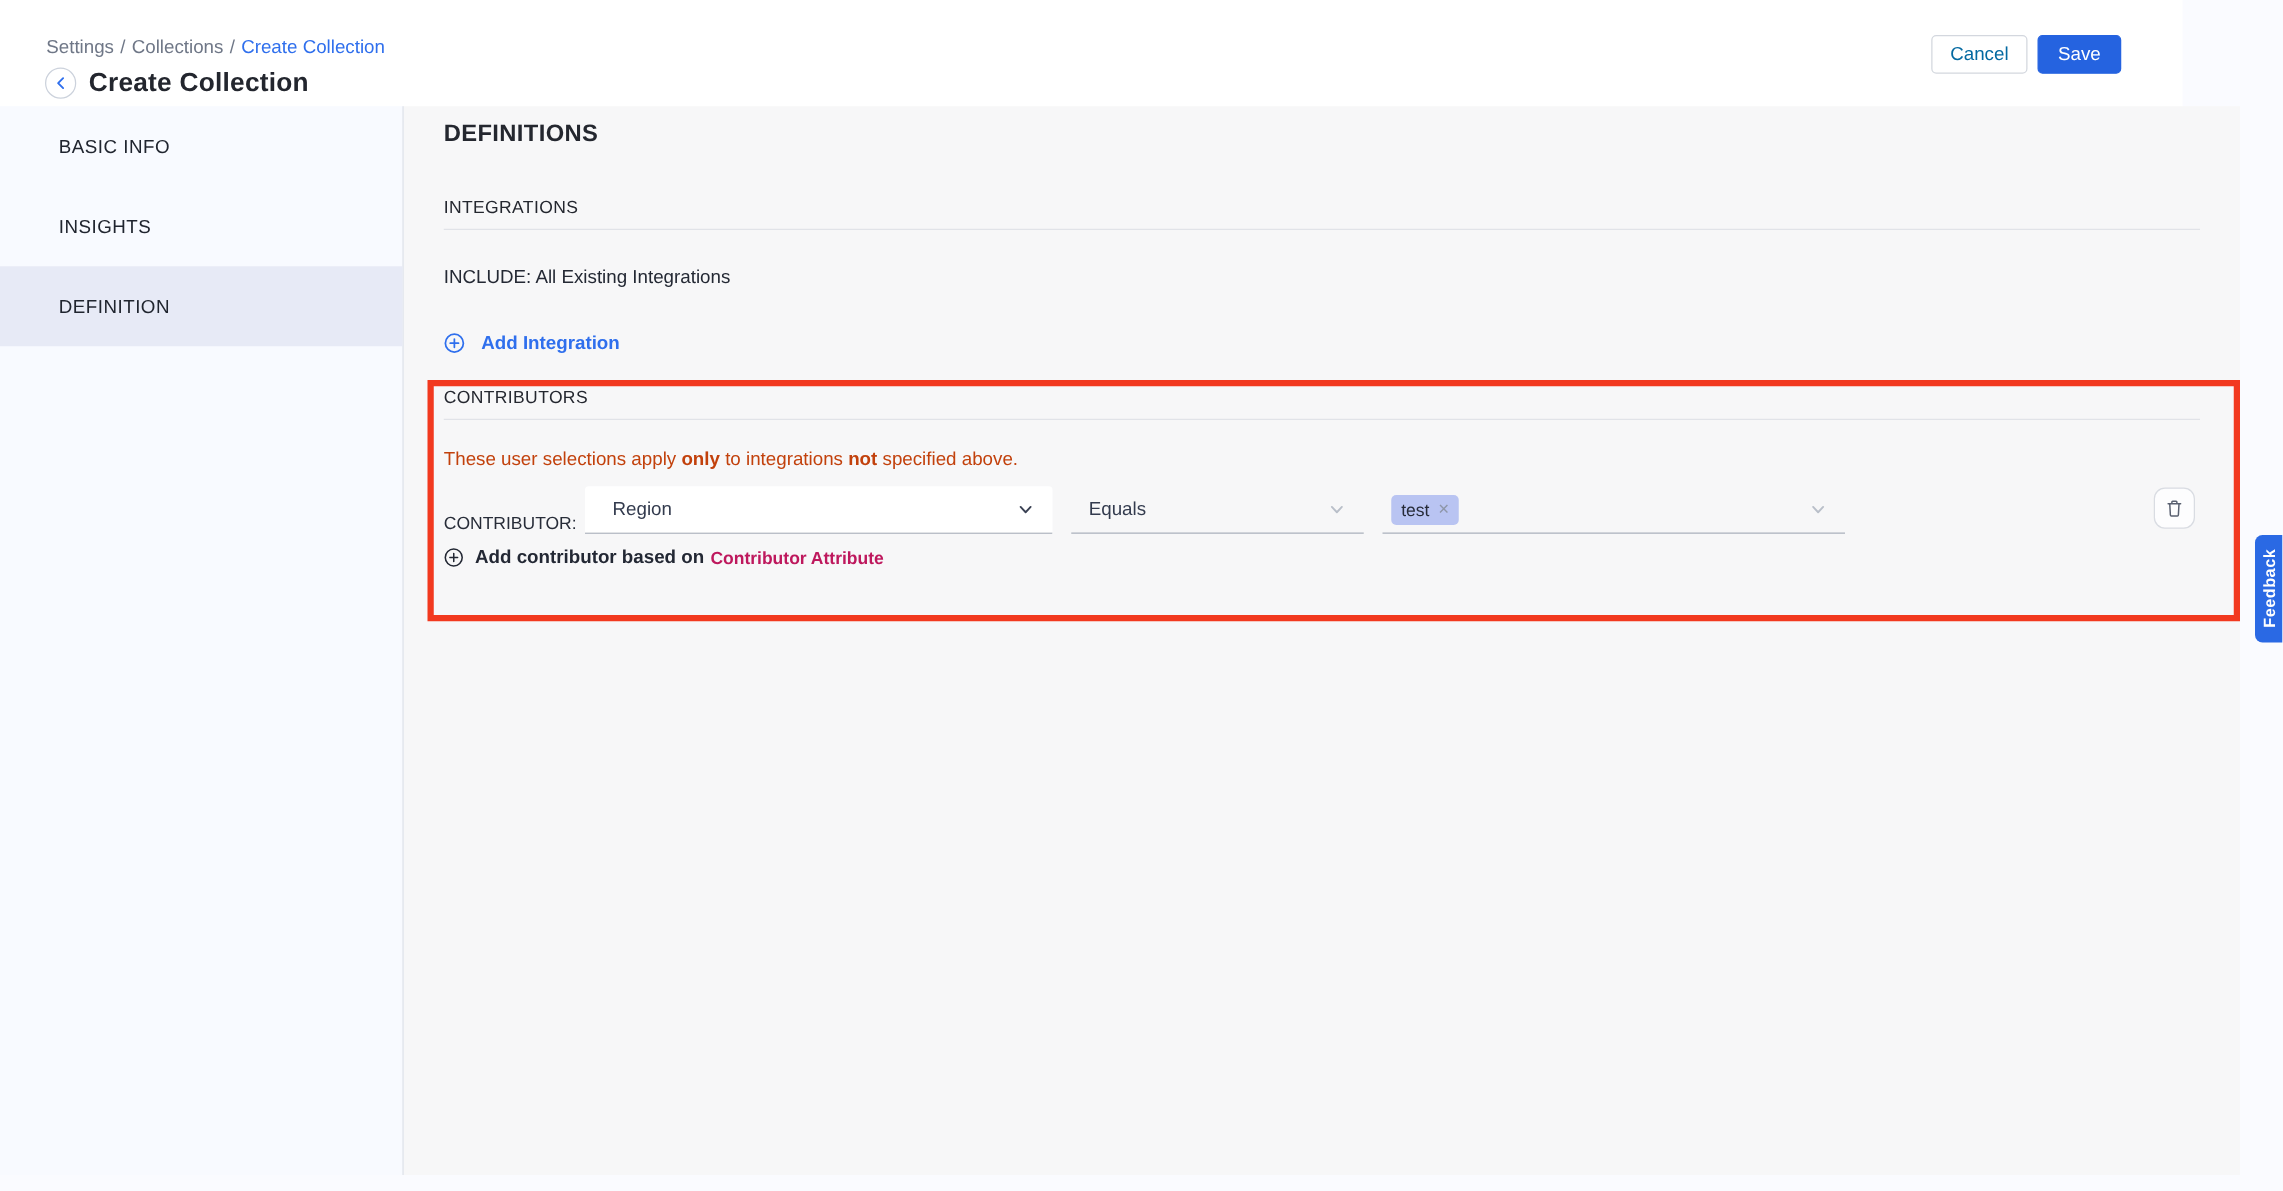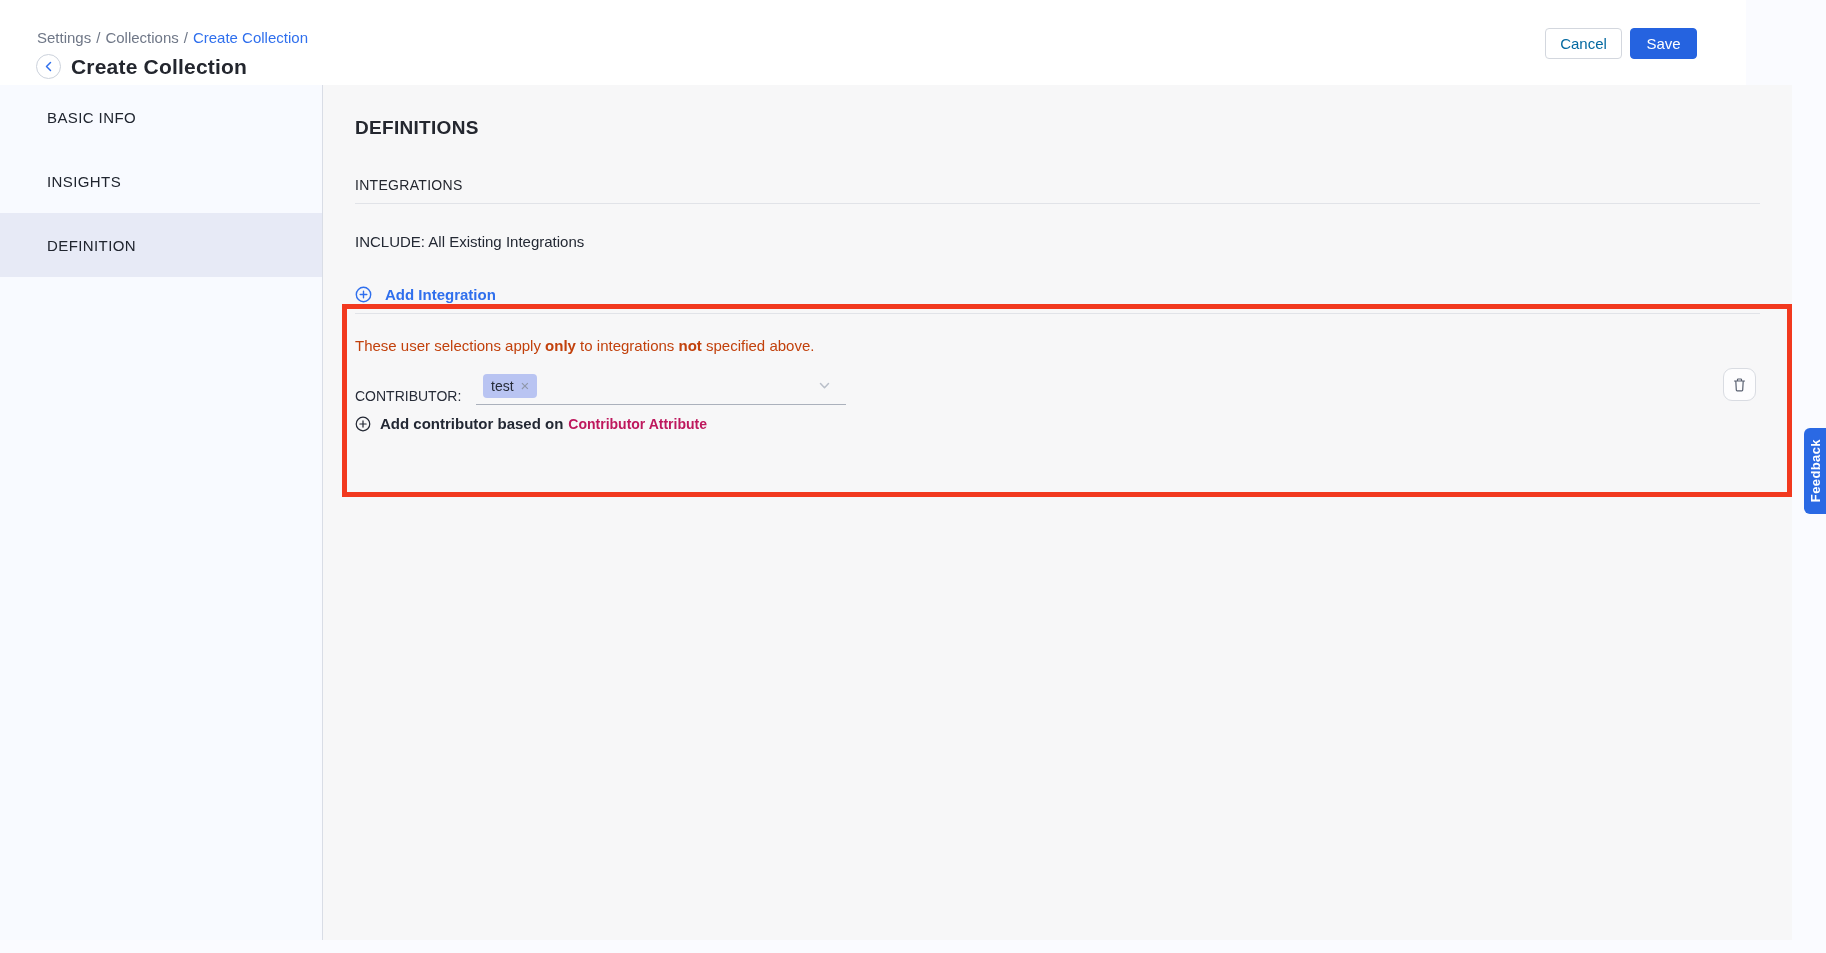--- a/index.html
+++ b/index.html
@@ -27,21 +27,21 @@
 
   
   .content-row { position: absolute; top: 85px; left: 0; width: 1826px; height: 855px; display: flex; }
   .sidebar { width: 323px; flex: 0 0 323px; background: #f8faff; border-right: 1px solid #d9dde6; }
   .side-item { height: 64px; display: flex; align-items: center; padding-left: 47px;
                font-size: 15px; font-weight: 500; letter-spacing: 0.4px; color: #20252f; cursor: pointer; }
   .side-item.selected { background: #e7eaf6; }
   .main { flex: 1 1 auto; background: #f7f7f8; padding: 0 32px; position: relative; }
   .gutter { width: 34px; flex: 0 0 34px; background: #fafbff; }
 
-  .main-title { margin-top: 32px; font-size: 19px; font-weight: bold; color: #24272f; letter-spacing: 0.3px; }
+  .main-title { margin-top: 12px; font-size: 19px; font-weight: bold; color: #24272f; letter-spacing: 0.3px; }
   .section-label { font-size: 14px; font-weight: 500; color: #24272f; letter-spacing: 0.3px; }
   .sec-integrations { margin-top: 38px; }
   .hr { height: 1px; background: #e1e3e8; margin-top: 10px; }
   .include-text { margin-top: 29px; font-size: 15px; color: #242934; }
   .link-row { margin-top: 36px; display: flex; align-items: center; }
   .plus-icon { display: inline-flex; flex: 0 0 auto; }
   .blue { color: #2f6fed; }
   .dark { color: #232834; }
   .link-row .link-label { margin-left: 13px; font-size: 15px; font-weight: bold; color: #2f6fed; cursor: pointer; }
   .sec-contributors { margin-top: 26px; }
@@ -127,27 +127,46 @@
       <div class="link-row">
         <span class="plus-icon blue">
           <svg width="17" height="17" viewBox="0 0 17 17">
               <circle cx="8.5" cy="8.5" r="7.2" fill="none" stroke="currentColor" stroke-width="1.4"></circle>
               <path d="M8.5 5.2 V11.8 M5.2 8.5 H11.8" stroke="currentColor" stroke-width="1.4" stroke-linecap="round"></path>
             </svg>
         </span>
         <span class="link-label">Add Integration</span>
       </div>
 
+      <div class="section-label sec-contributors">CONTRIBUTORS</div>
       <div class="hr"></div>
       <div class="desc"><span>These user selections apply </span><b>only</b><span> to integrations </span><b>not</b><span> specified above.</span></div>
 
       <div class="contrib-row">
         <div class="contrib-label">
           <span>CONTRIBUTOR</span>
           <span>:</span>
+        </div>
+        <div class="select select-attr">
+          <span class="sel-text">Region</span>
+          <span class="spacer"></span>
+          <span class="chev chev-dark">
+            <svg width="15" height="15" viewBox="0 0 15 15">
+                <path d="M3.5 5.5 L7.5 9.8 L11.5 5.5" fill="none" stroke="currentColor" stroke-width="1.5" stroke-linecap="round" stroke-linejoin="round"></path>
+              </svg>
+          </span>
+        </div>
+        <div class="select select-op">
+          <span class="sel-text">Equals</span>
+          <span class="spacer"></span>
+          <span class="chev chev-light">
+            <svg width="15" height="15" viewBox="0 0 15 15">
+                <path d="M3.5 5.5 L7.5 9.8 L11.5 5.5" fill="none" stroke="currentColor" stroke-width="1.5" stroke-linecap="round" stroke-linejoin="round"></path>
+              </svg>
+          </span>
         </div>
         <div class="select select-val">
           <span class="tag">
             <span>test</span>
             <span class="tag-x">×</span>
           </span>
           <span class="spacer"></span>
           <span class="chev chev-light">
             <svg width="15" height="15" viewBox="0 0 15 15">
                 <path d="M3.5 5.5 L7.5 9.8 L11.5 5.5" fill="none" stroke="currentColor" stroke-width="1.5" stroke-linecap="round" stroke-linejoin="round"></path>

